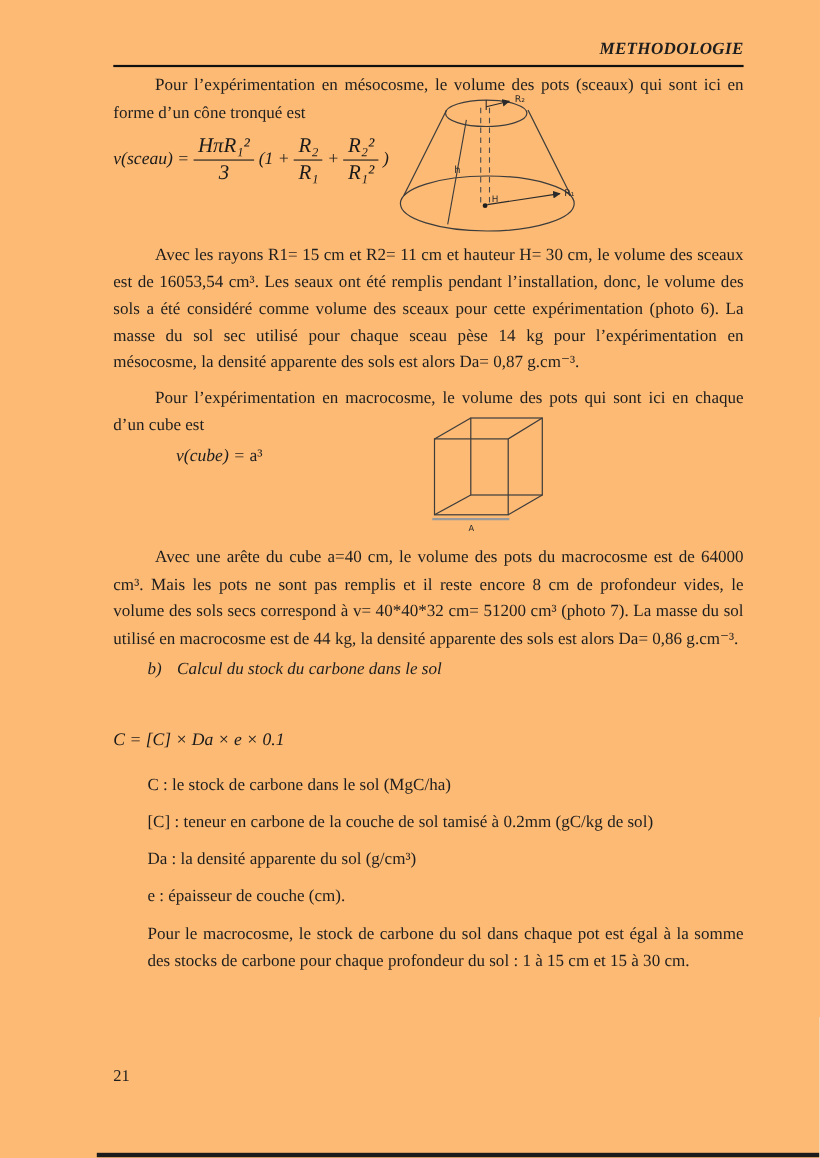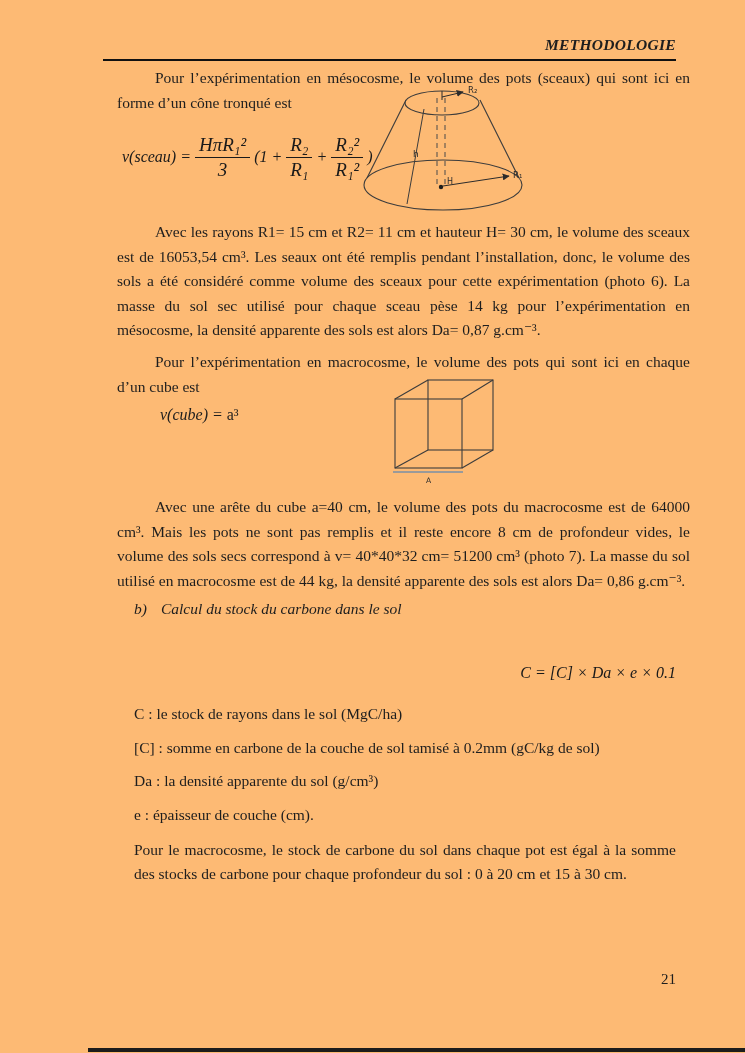--- a/index.html
+++ b/index.html
@@ -11,21 +11,21 @@
     color:#1e1e1e;
     overflow:hidden;
   }
   .abs { position:absolute; }
   .body-text {
     font-size:15.5px;
     line-height:24.5px;
     text-align:justify;
     color:#1e1e1e;
   }
-  .indent { text-indent:38px;margin-left:14px; }
+  .indent { text-indent:38px; }
   .header-band {
     left:103px; top:36px; width:573px;
     text-align:right;
     font-weight:bold; font-style:italic;
     font-size:15.5px; letter-spacing:0.3px;
     padding-bottom:5px;
     border-bottom:2px solid #111;
   }
   .formula {
     display:flex; align-items:center;
@@ -33,27 +33,27 @@
     white-space:nowrap;
   }
   .frac { display:inline-block; text-align:center; vertical-align:middle; margin:0 4px; font-size:19px; line-height:1.15; }
   .frac .num { display:block; border-bottom:1.2px solid #1a1a1a; padding:0 4px 1px; }
   .frac .den { display:block; padding-top:1px; }
   .formula-cube { font-size:16px; }
   .formula-cube .lhs { font-style:italic; }
   .formula-cube .rhs { font-style:normal; margin-left:4px; }
   .formula-carbon {
     left:103px; top:664px; width:573px;
-    text-align:right; font-style:italic; font-size:16px; color:#1a1a1a;
+    text-align:left; font-style:italic; font-size:16px; color:#1a1a1a;
   }
   .def-line { left:134px; font-size:15.5px; line-height:20px; color:#1e1e1e; }
   .item-b { left:134px; top:600px; font-size:15.5px;font-style:italic; }
   .item-b .marker { display:inline-block; margin-right:14px; }
   .fig-label { font-family:"DejaVu Sans",sans-serif; fill:#2b2b2b; }
-  .page-number { left:103px; top:971px; width:573px; text-align:right; font-size:15px; }
+  .page-number { left:103px; top:971px; width:573px; text-align:left; font-size:15px; }
   .next-page-edge { left:88px; top:1048px; width:657px; height:4px; background:#1c1c1c; }
 </style>
 </head>
 <body>
 
 <div class="page">
 
   <div class="abs header-band">
     <span>METHODOLOGIE</span>
   </div>
@@ -76,21 +76,21 @@
     <line x1="86" y1="13" x2="86" y2="22" stroke="#2b2b2b" stroke-width="1"></line>
     <line x1="86" y1="19" x2="107" y2="14" stroke="#2b2b2b" stroke-width="1" marker-end="url(#arrow)"></line>
     <circle cx="85" cy="109" r="2.2" fill="#1e1e1e"></circle>
     <line x1="87" y1="108" x2="153" y2="98" stroke="#2b2b2b" stroke-width="1" marker-end="url(#arrow)"></line>
     <text x="57" y="79" font-size="9" class="fig-label">h</text>
     <text x="91" y="106" font-size="8" class="fig-label">H</text>
     <text x="112" y="15" font-size="8.5" class="fig-label">R₂</text>
     <text x="157" y="100" font-size="8.5" class="fig-label">R₁</text>
   </svg>
 
-  <div class="abs formula" style="left:103px; top:134px;margin-left:19px;">
+  <div class="abs formula" style="left:103px; top:122px;">
     <span>v(sceau) =</span>
     <span class="frac">
       <span class="num">HπR₁²</span>
       <span class="den">3</span>
     </span>
     <span>(1 +</span>
     <span class="frac">
       <span class="num">R₂</span>
       <span class="den">R₁</span>
     </span>
@@ -125,24 +125,24 @@
 
   <div class="abs body-text indent" style="left:103px; top:495px; width:573px;">Avec une arête du cube a=40 cm, le volume des pots du macrocosme est de 64000 cm³. Mais les pots ne sont pas remplis et il reste encore 8 cm de profondeur vides, le volume des sols secs correspond à v= 40*40*32 cm= 51200 cm³ (photo 7). La masse du sol utilisé en macrocosme est de 44 kg, la densité apparente des sols est alors Da= 0,86 g.cm⁻³.</div>
 
   <div class="abs item-b">
     <span class="marker">b)</span><span>Calcul du stock du carbone dans le sol</span>
   </div>
 
 
   <div class="abs formula-carbon">C = [C] × Da × e × 0.1</div>
 
-  <div class="abs def-line" style="top:704px;">C : le stock de rayons dans le sol (MgC/ha)</div>
-  <div class="abs def-line" style="top:738px;">[C] : somme en carbone de la couche de sol tamisé à 0.2mm (gC/kg de sol)</div>
+  <div class="abs def-line" style="top:704px;">C : le stock de carbone dans le sol (MgC/ha)</div>
+  <div class="abs def-line" style="top:738px;">[C] : teneur en carbone de la couche de sol tamisé à 0.2mm (gC/kg de sol)</div>
   <div class="abs def-line" style="top:805px;">e : épaisseur de couche (cm).</div>
   <div class="abs def-line" style="top:771px;">Da : la densité apparente du sol (g/cm³)</div>
 
-  <div class="abs body-text" style="left:134px; top:838px; width:542px; line-height:24px;">Pour le macrocosme, le stock de carbone du sol dans chaque pot est égal à la somme des stocks de carbone pour chaque profondeur du sol : 0 à 20 cm et 15 à 30 cm.</div>
+  <div class="abs body-text" style="left:134px; top:838px; width:542px; line-height:24px;">Pour le macrocosme, le stock de carbone du sol dans chaque pot est égal à la somme des stocks de carbone pour chaque profondeur du sol : 1 à 15 cm et 15 à 30 cm.</div>
 
   <div class="abs page-number">21</div>
 
   <div class="abs next-page-edge"></div>
 
 </div>
 
 </body></html>

